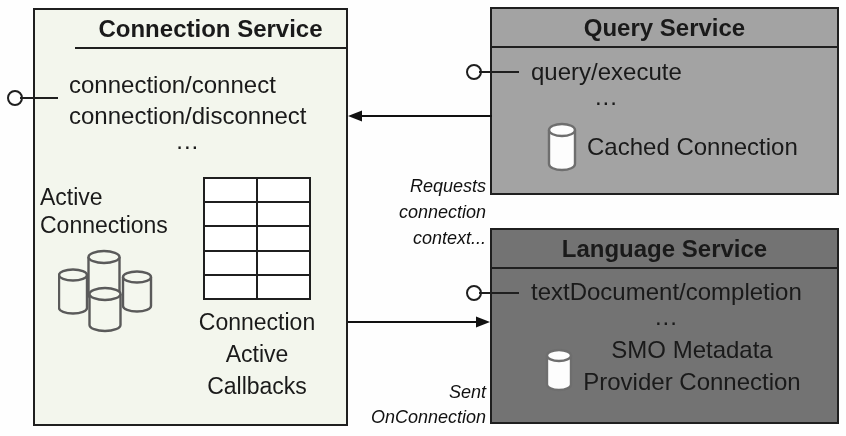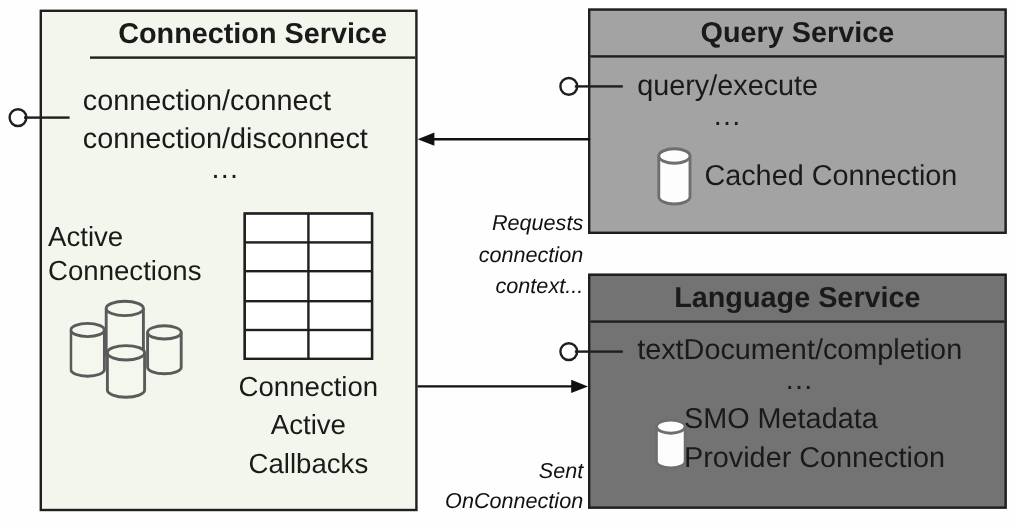--- a/index.html
+++ b/index.html
@@ -37,21 +37,21 @@
     position:absolute; left:147px; top:296px; width:150px;
     text-align:center; font-size:23px; line-height:32px;
   }
   .db { position:absolute; }
   .db path, .db ellipse { fill:#fdfdfd; stroke:#6e6e6e; stroke-width:2.4; }
   .q-db { left:55px; top:113px; width:30px; height:50px; }
   .l-db { left:53px; top:118px; width:28px; height:44px; }
   .q-cache-lbl { position:absolute; left:95px; top:113px; height:50px; line-height:50px; font-size:24px; white-space:nowrap; }
   .l-smo-lbl {
     position:absolute; left:78px; top:104px; width:244px;
-    text-align:left; font-size:24px; line-height:32px; white-space:nowrap;
+    text-align:center; font-size:24px; line-height:32px; white-space:nowrap;
   }
   .lolli-circle {
     position:absolute; width:12px; height:12px; border:2px solid #1f1f1f;
     border-radius:50%; background:#ffffff;
   }
   .lolli-line { position:absolute; height:2px; background:#1f1f1f; }
   .c1 { left:7px;   top:90px; }  .li1 { left:20px;  top:97px;  width:38px; }
   .c2 { left:466px; top:64px; }  .li2 { left:479px; top:71px;  width:40px; }
   .c3 { left:466px; top:285px; } .li3 { left:479px; top:292px; width:40px; }
   .arrow { position:absolute; width:146px; height:20px; }

